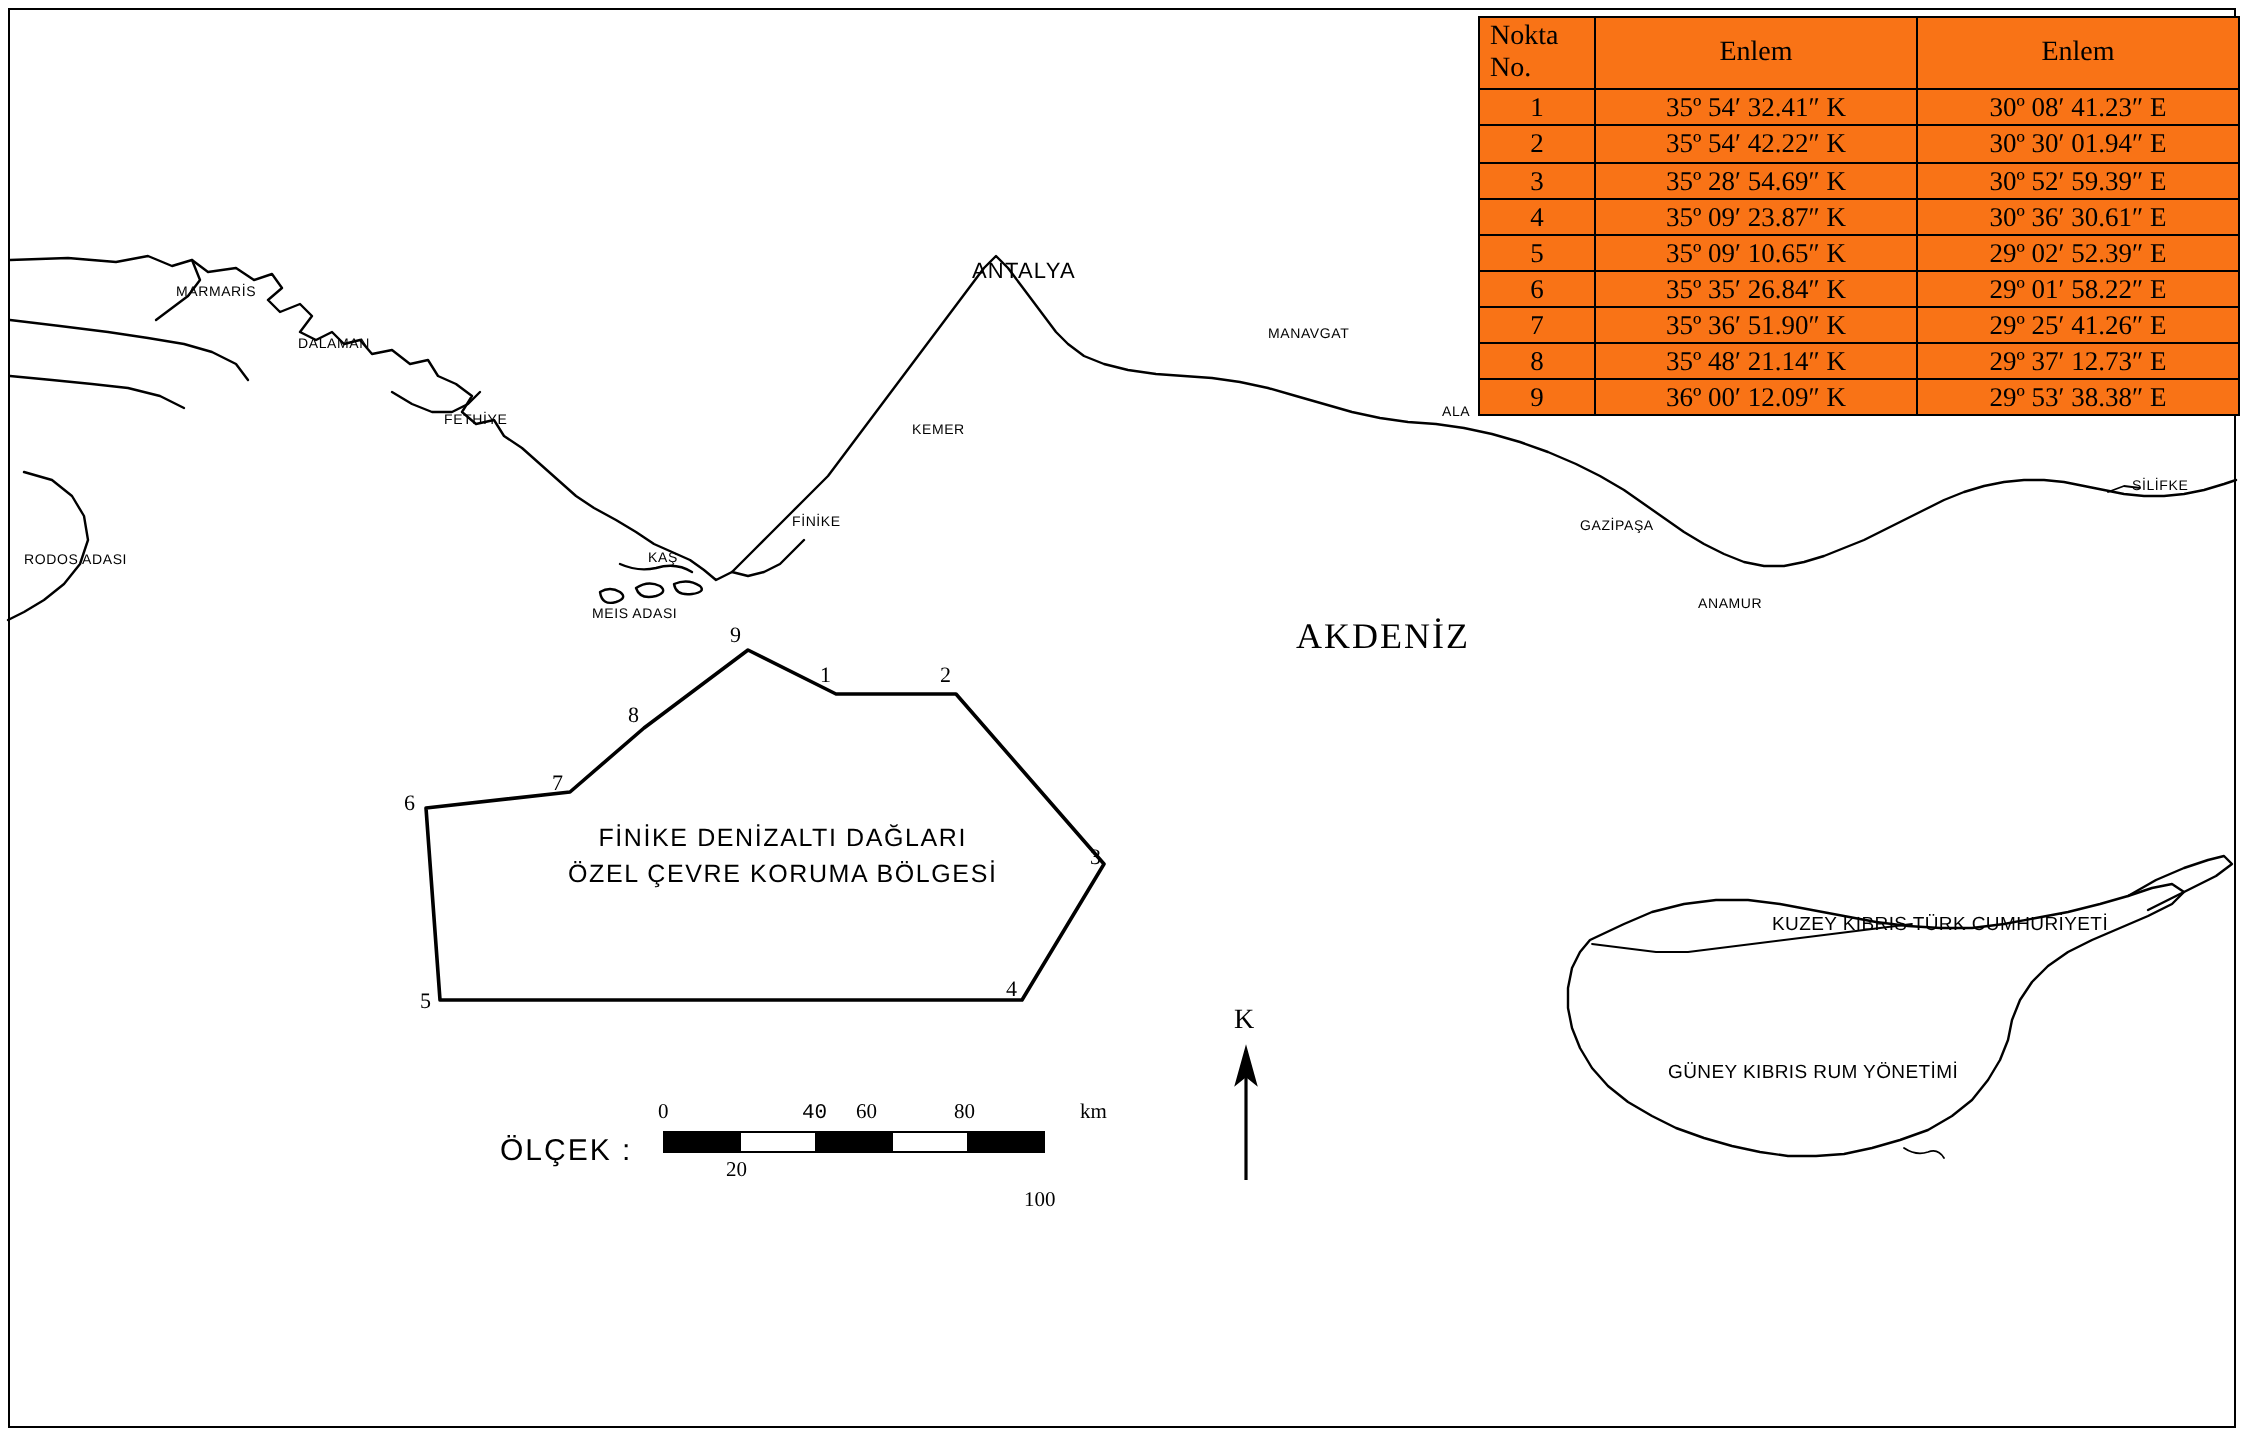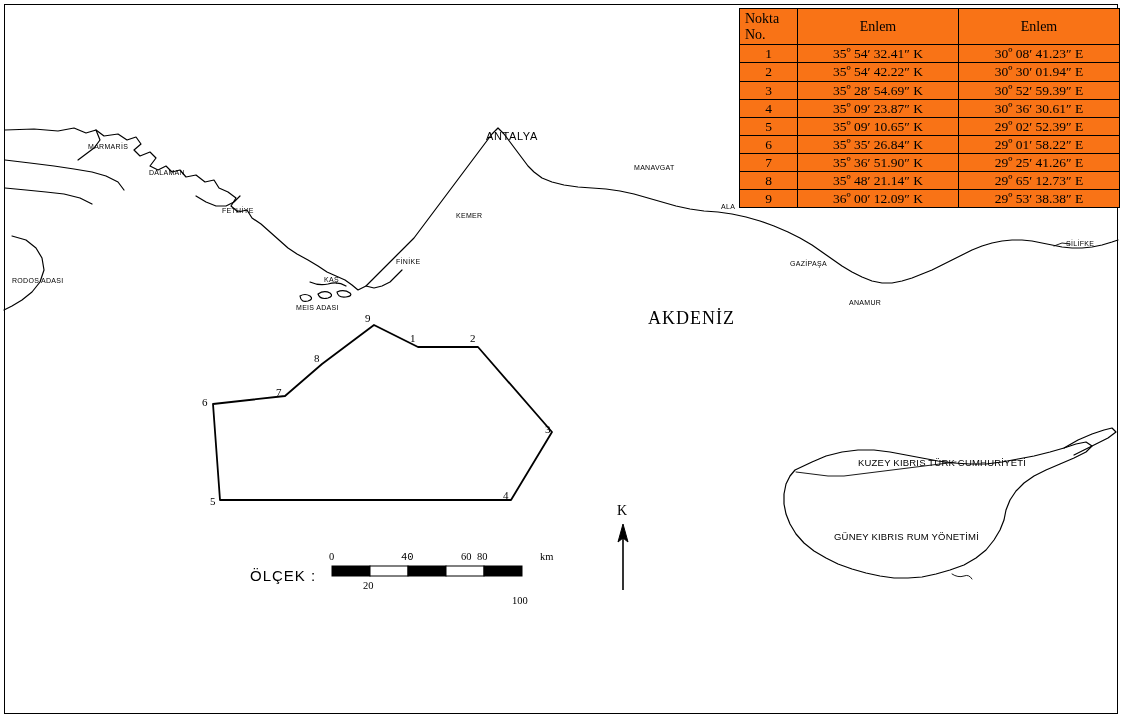--- a/index.html
+++ b/index.html
@@ -240,21 +240,21 @@
         <td>29º 01′ 58.22″ E</td>
       </tr>
       <tr>
         <td class="c-no">7</td>
         <td>35º 36′ 51.90″ K</td>
         <td>29º 25′ 41.26″ E</td>
       </tr>
       <tr>
         <td class="c-no">8</td>
         <td>35º 48′ 21.14″ K</td>
-        <td>29º 65′ 12.73″ E</td>
+        <td>29º 37′ 12.73″ E</td>
       </tr>
       <tr>
         <td class="c-no">9</td>
         <td>36º 00′ 12.09″ K</td>
         <td>29º 53′ 38.38″ E</td>
       </tr>
     </tbody>
   </table>
 
   <div class="lbl city" style="left:88px; top:143px;">MARMARİS</div>
@@ -268,38 +268,42 @@
   <div class="lbl city" style="left:634px; top:164px;">MANAVGAT</div>
   <div class="lbl city" style="left:721px; top:203px;">ALA</div>
   <div class="lbl city" style="left:790px; top:260px;">GAZİPAŞA</div>
   <div class="lbl city" style="left:849px; top:299px;">ANAMUR</div>
   <div class="lbl city" style="left:1066px; top:240px;">SİLİFKE</div>
 
   <div class="lbl big-city" style="left:486px; top:130px;">ANTALYA</div>
 
   <div class="lbl sea" style="left:648px; top:308px;">AKDENİZ</div>
 
-  <div class="lbl cyprus-lbl" style="left:858px; top:457px;text-align:center;">KUZEY KIBRIS TÜRK CUMHURİYETİ</div>
+  <div class="lbl cyprus-lbl" style="left:886px; top:457px;text-align:center;">KUZEY KIBRIS TÜRK CUMHURİYETİ</div>
   <div class="lbl cyprus-lbl" style="left:834px; top:531px;">GÜNEY KIBRIS RUM YÖNETİMİ</div>
 
+  <div class="lbl zone-title" style="left:284px; top:410px;">
+    <div>FİNİKE  DENİZALTI  DAĞLARI</div>
+    <div>ÖZEL  ÇEVRE  KORUMA  BÖLGESİ</div>
+  </div>
 
   <div class="lbl ptnum" style="left:365px; top:312px;">9</div>
   <div class="lbl ptnum" style="left:410px; top:332px;">1</div>
   <div class="lbl ptnum" style="left:470px; top:332px;">2</div>
   <div class="lbl ptnum" style="left:314px; top:352px;">8</div>
   <div class="lbl ptnum" style="left:276px; top:386px;">7</div>
   <div class="lbl ptnum" style="left:202px; top:396px;">6</div>
   <div class="lbl ptnum" style="left:545px; top:423px;">3</div>
   <div class="lbl ptnum" style="left:210px; top:495px;">5</div>
   <div class="lbl ptnum" style="left:503px; top:489px;">4</div>
 
   <div class="lbl north-letter" style="left:617px; top:503px;">K</div>
 
   <div class="lbl scale-word" style="left:250px; top:567px;">ÖLÇEK :</div>
   <div class="lbl scale-num" style="left:329px; top:551px;">0</div>
   <div class="lbl scale-num" style="left:363px; top:580px;">20</div>
   <div class="lbl scale-num" style="left:401px; top:551px;font-family:Liberation Mono, monospace;">40</div>
-  <div class="lbl scale-num" style="left:461px; top:551px;">60</div>
+  <div class="lbl scale-num" style="left:428px; top:551px;">60</div>
   <div class="lbl scale-num" style="left:477px; top:551px;">80</div>
   <div class="lbl scale-num" style="left:512px; top:551px;margin-top:44px;">100</div>
   <div class="lbl scale-num" style="left:540px; top:551px;">km</div>
 
 </div>
 
 </body></html>

